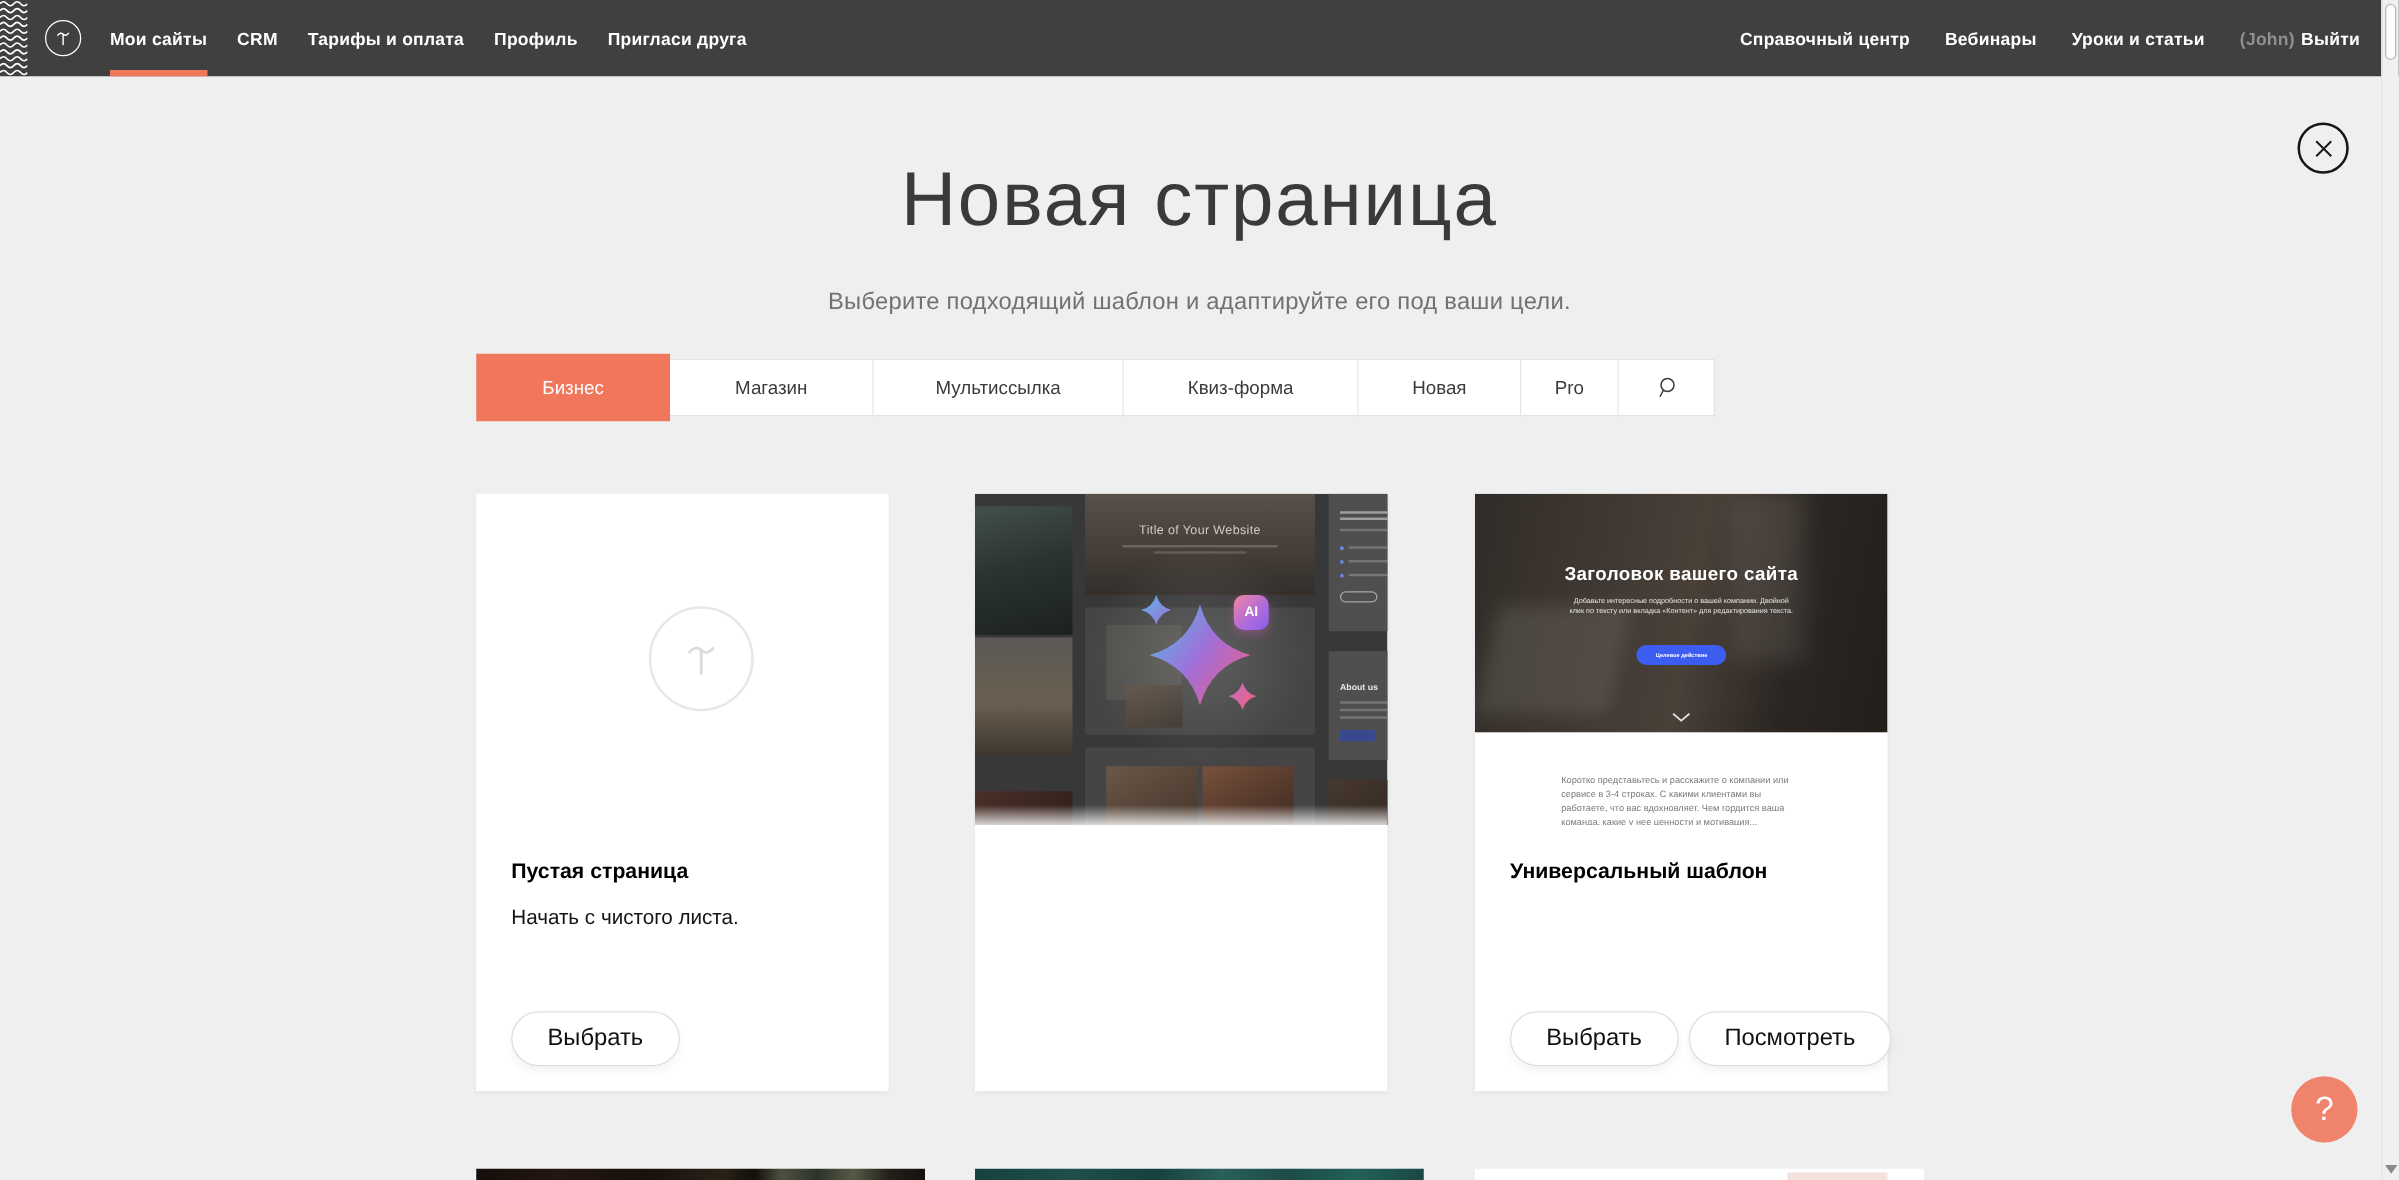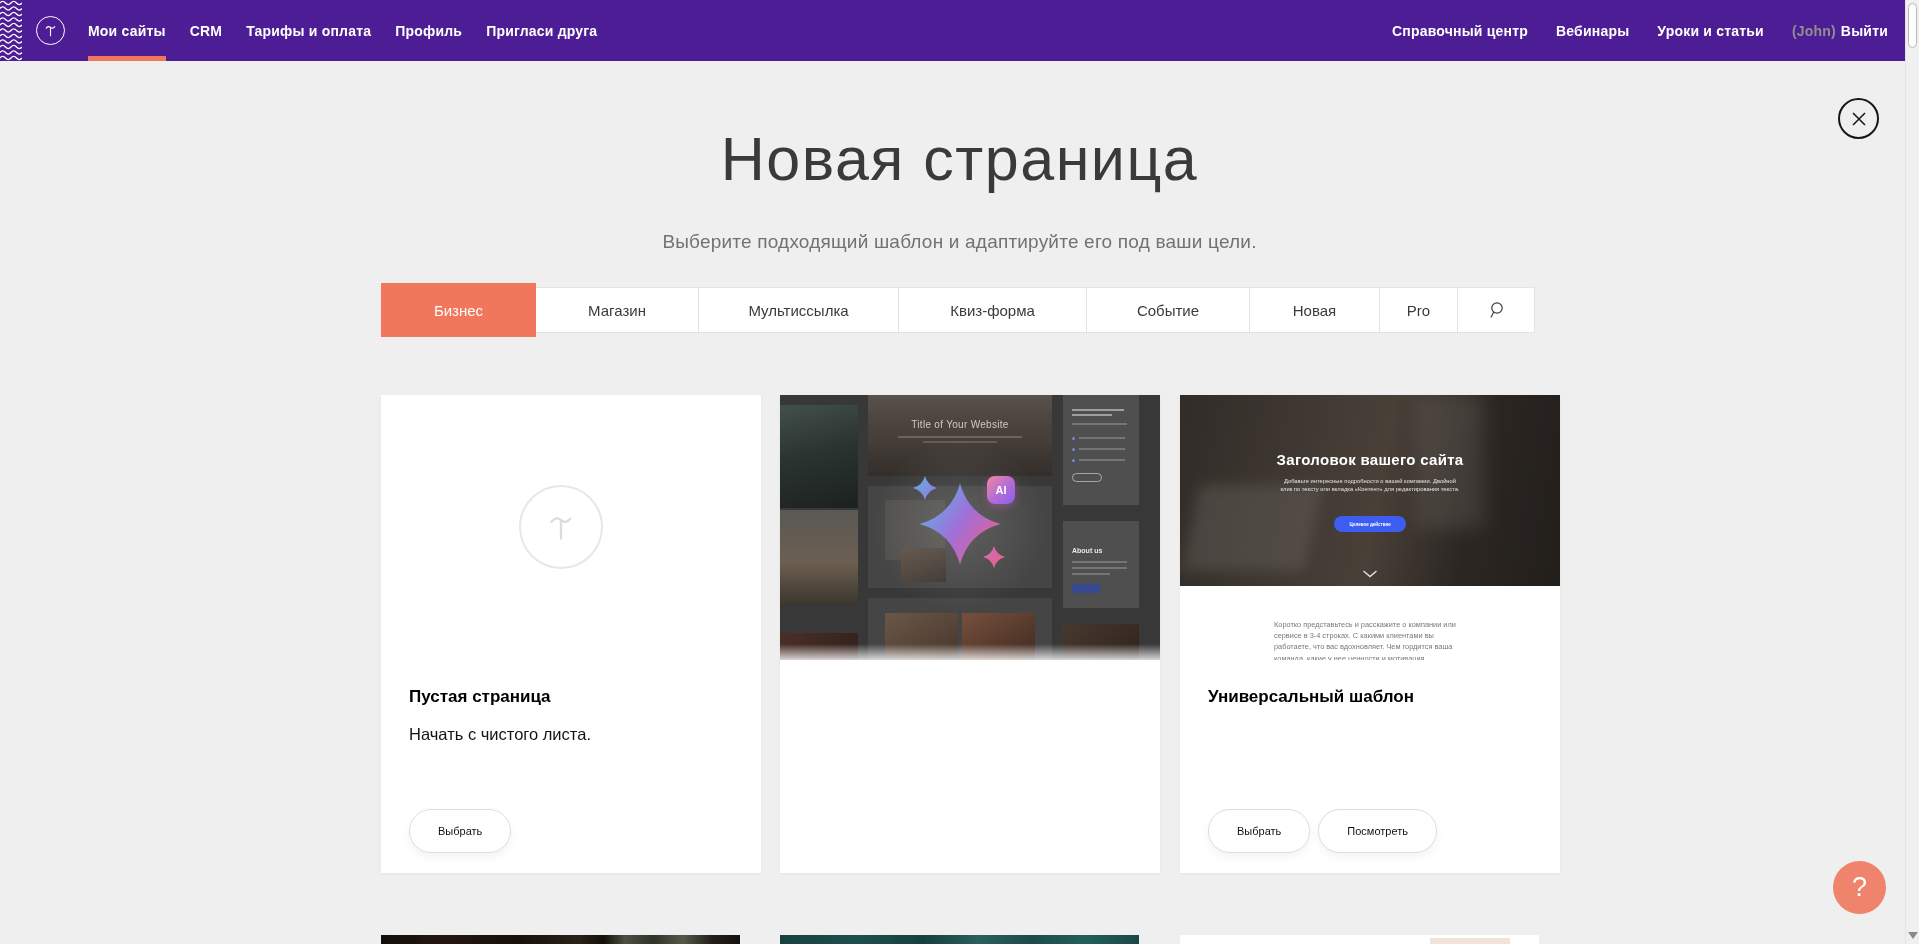--- a/index.html
+++ b/index.html
@@ -6,21 +6,21 @@
   *{ box-sizing:border-box; margin:0; padding:0; }
   html,body{ width:1919px; height:944px; }
   body{
     position:relative; overflow:hidden;
     background:#efefef;
     font-family:"Liberation Sans", sans-serif;
     color:#1a1a1a;
   }
 
   
-  .navbar{ position:absolute; left:0; top:0; width:1919px; height:61px; background:#4c1d95; }
+  .navbar{ position:absolute; left:0; top:0; width:1919px; height:61px; background:#404040; }
   .zigzag{ position:absolute; left:0; top:0; width:22px; height:61px; display:block; }
   .logo-circle{
     position:absolute; left:36px; top:16px; width:29px; height:29px;
     border:1.5px solid #fff; border-radius:50%;
     display:flex; align-items:center; justify-content:center; cursor:pointer;
   }
   .nav-left{ position:absolute; left:88px; top:0; height:61px; display:flex; gap:24px; }
   .nav-right{ position:absolute; right:31px; top:0; height:61px; display:flex; gap:28px; }
   .nav-item{
     position:relative; height:100%; display:flex; align-items:center;
@@ -56,33 +56,33 @@
   }
   .tab:first-child{ border-left:1px solid #e3e3e3; }
   .tab.active{
     height:54px; margin-top:-4px; background:var(--accent); color:#fff; border:none;
     position:relative; z-index:2;
   }
   .tab-search svg{ display:block; }
 
   
   .card{
-    position:absolute; top:395px; width:380px; height:478px; background:#fff;
+    position:absolute; top:395px; width:330px; height:478px; background:#fff;
     box-shadow:0 1px 3px rgba(0,0,0,.05); cursor:pointer;
   }
   .card1{ left:381px; } .card2{ left:780px; } .card3{ left:1180px; }
   .preview{ position:relative; width:100%; height:265px; overflow:hidden; }
   .card-body{ position:relative; height:213px; padding:27px 28px 0; }
   .card-title{ font-size:17px; font-weight:700; color:#000; margin-bottom:13px; }
   .card-desc{ font-size:16.5px; line-height:28px; color:#141414; }
   .card-buttons{ position:absolute; left:28px; bottom:20px; display:flex; gap:8px; }
   .pill-btn{
     height:44px; padding:0 28px; border-radius:22px; background:#fff;
     border:1px solid #dedede; box-shadow:0 4px 8px rgba(0,0,0,.05);
-    font-family:"Liberation Sans", sans-serif; font-size:11px; color:#111; cursor:pointer; white-space:nowrap;
+    font-family:"Liberation Sans", sans-serif; font-size:19px; color:#111; cursor:pointer; white-space:nowrap;
   }
 
   
   .blank-logo{
     position:absolute; left:138px; top:90px; width:84px; height:84px;
     border:2px solid #e7e7e7; border-radius:50%;
     display:flex; align-items:center; justify-content:center;
   }
 
   
@@ -224,21 +224,20 @@
   </svg>
 </div>
 <div class="page-title">Новая страница</div>
 <div class="page-subtitle">Выберите подходящий шаблон и адаптируйте его под ваши цели.</div>
 
 <div class="tabs">
   <div class="tab active" style="width:155px">Бизнес</div>
   <div class="tab" style="width:163px">Магазин</div>
   <div class="tab" style="width:200px">Мультиссылка</div>
   <div class="tab" style="width:188px">Квиз-форма</div>
-  <div class="tab" style="width:163px">Событие</div>
   <div class="tab" style="width:130px">Новая</div>
   <div class="tab" style="width:78px">Pro</div>
   <div class="tab tab-search" style="width:77px">
     <svg width="17" height="18" viewBox="0 0 17 18">
       <circle cx="9" cy="7" r="5.2" fill="none" stroke="#3b3b3b" stroke-width="1.2"></circle>
       <path d="M5.6 11.3 L3.2 16" fill="none" stroke="#3b3b3b" stroke-width="1.2" stroke-linecap="round"></path>
     </svg>
   </div>
 </div>
 

